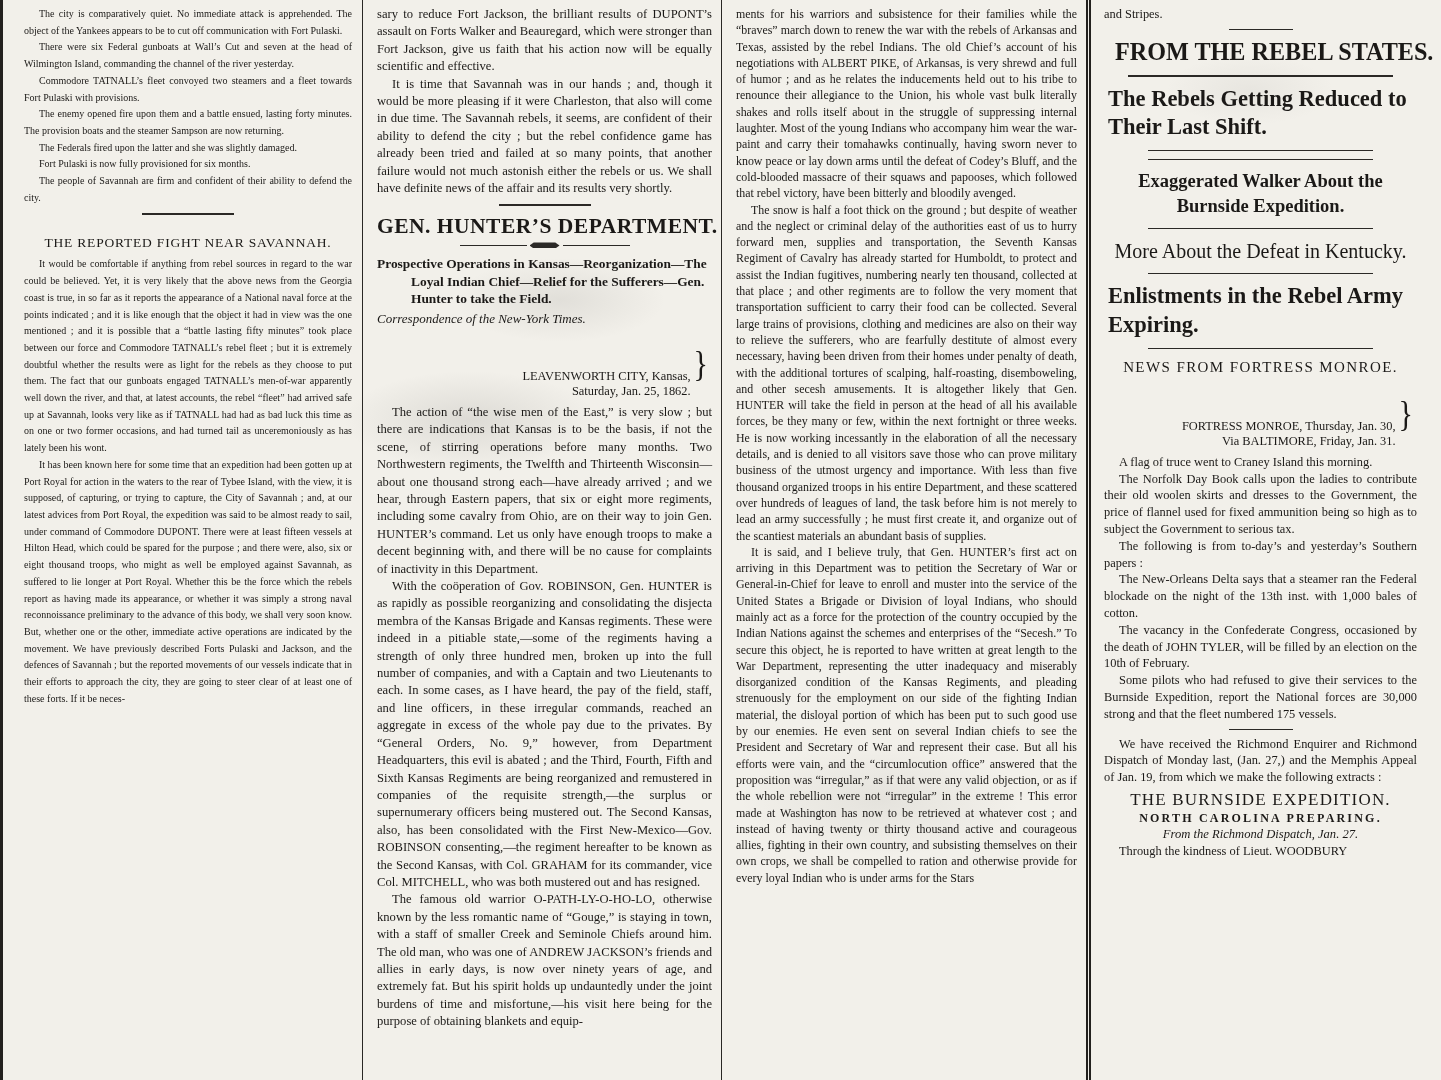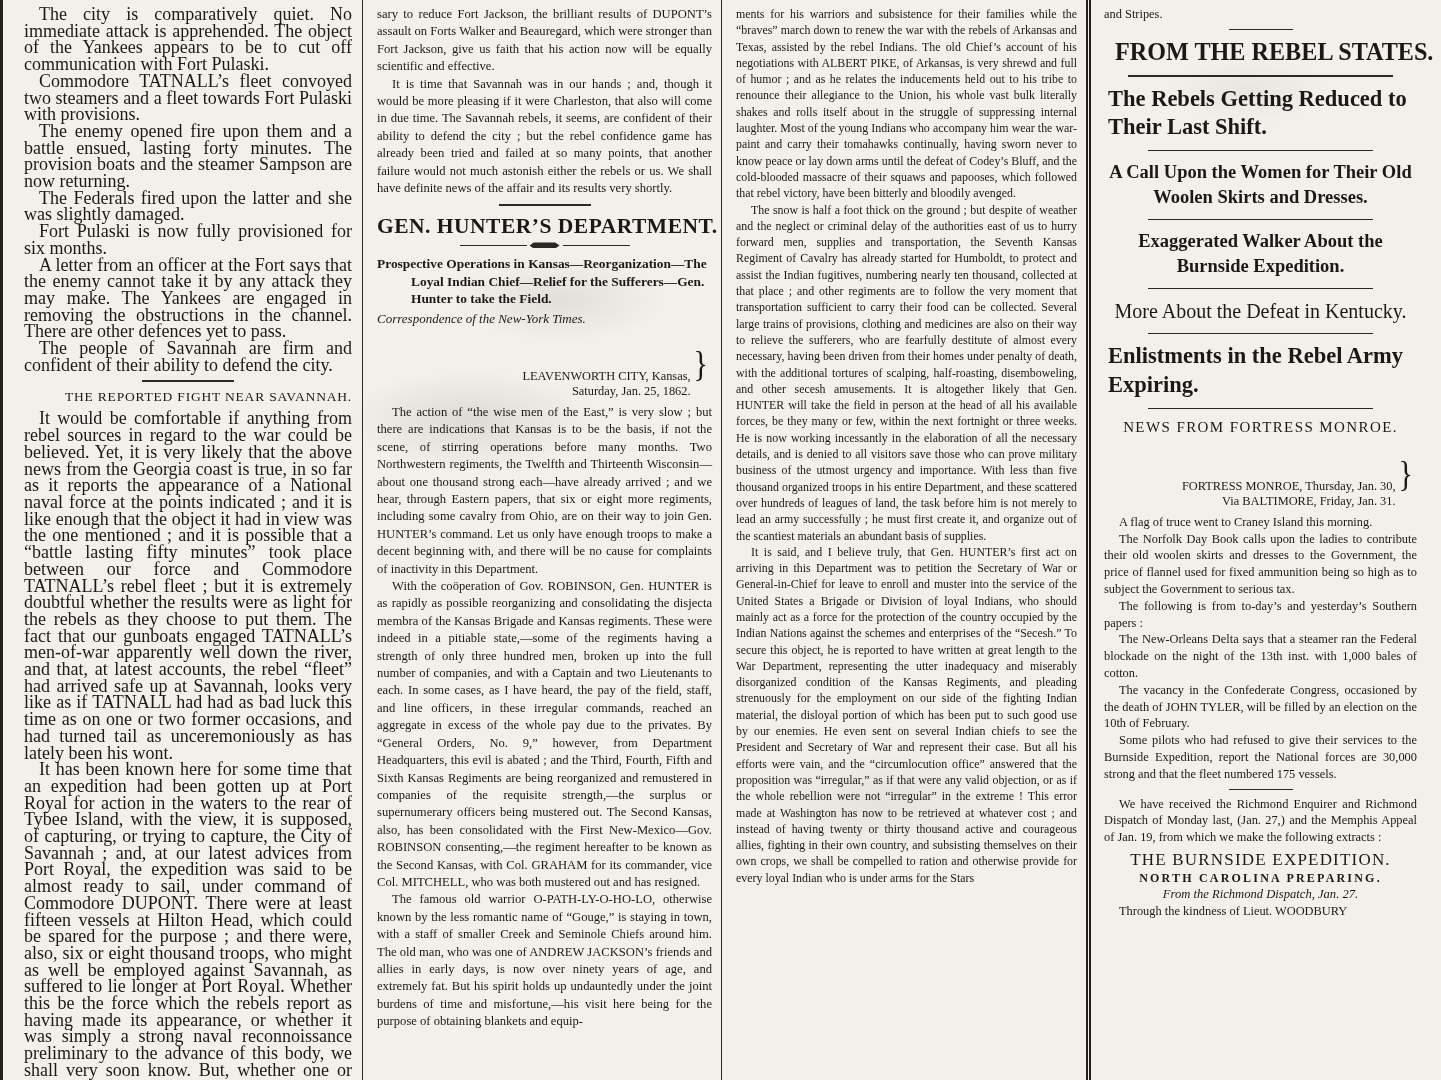--- a/index.html
+++ b/index.html
@@ -19,32 +19,32 @@
     display:flex;
   }
   .col { box-sizing:border-box; height:1080px; overflow:hidden; padding-top:6px; }
   .col-1 { width:362px; border-left:3px solid #23211e; padding-left:21px; padding-right:10px; }
   .col-2 { width:359px; border-left:1.5px solid #2a2825; padding-left:14px; padding-right:9px; }
   .col-3 { width:365px; border-left:1.5px solid #2a2825; padding-left:14px; padding-right:9px; }
   .col-4 { width:355px; border-left:5px double #23211e; padding-left:13px; padding-right:24px; }
 
   p.body { margin:0; text-align:justify; text-indent:15px; }
   p.noind { text-indent:0; }
-  .col-1 p.body { font-size:18px; line-height:16.7px; }
+  .col-1 p.body { font-size:10px; line-height:16.7px; }
   .col-2 p.body { font-size:12.6px; line-height:17.4px; }
   .col-3 p.body { font-size:11.9px; line-height:16.3px; }
   .col-4 p.body { font-size:12.4px; line-height:16.8px; }
 
   .rule   { width:92px;  border-top:2px solid #2b2926; margin:7px auto; }
   .rule4  { width:225px; border-top:1.5px solid #2b2926; margin:8px auto; }
   .rule4x { width:265px; border-top:2.5px solid #2b2926; margin:8px auto; }
   .rule4s { width:64px;  border-top:1.5px solid #2b2926; margin:6px auto; }
 
-  .head-col1 { text-align:right; font-weight:normal; font-size:13.5px; letter-spacing:0.8px;
-               white-space:nowrap; margin:7px 0 5px; }
+  .head-col1 { text-align:center; font-weight:normal; font-size:13.5px; letter-spacing:0.8px;
+               white-space:nowrap; margin:20px 0 5px; }
   .head-hunter { text-align:left; font-weight:bold; font-size:21.5px; letter-spacing:0.5px;
                  margin:8px 0 3px; white-space:nowrap; }
   .ornament { width:170px; margin:2px auto 7px; display:flex; align-items:center; }
   .ornament::before, .ornament::after { content:""; flex:1; border-top:1.3px solid #2b2926; }
   .diamond { width:30px; height:6px; background:#2b2926; margin:0 3px;
              clip-path:polygon(0 50%, 14% 0, 86% 0, 100% 50%, 86% 100%, 14% 100%); }
   .subhead { font-weight:bold; font-size:13.4px; line-height:17.5px;
              padding-left:34px; text-indent:-34px; margin:3px 0 2px; }
   .credit { font-style:italic; font-size:13px; margin:3px 0 1px; }
   .dateline { display:flex; justify-content:flex-end; align-items:center; margin:1px 4px 4px 0; }
@@ -63,25 +63,25 @@
   .h-center-sub  { text-align:center; font-weight:bold; font-size:12px; letter-spacing:2.2px; margin:1px 0; }
   .h-center-ital { text-align:center; font-style:italic; font-size:12.6px; margin:1px 0; }
 </style>
 </head>
 <body>
 
 <div class="page">
 
   <div class="col col-1">
     <p class="body">The city is comparatively quiet.  No immediate attack is apprehended.  The object of the Yankees appears to be to cut off communication with Fort Pulaski.</p>
+    <p class="body">There were six Federal gunboats at Wall’s Cut and seven at the head of Wilmington Island, commanding the channel of the river yesterday.</p>
     <p class="body">Commodore TATNALL’s fleet convoyed two steamers and a fleet towards Fort Pulaski with provisions.</p>
     <p class="body">The enemy opened fire upon them and a battle ensued, lasting forty minutes.  The provision boats and the steamer Sampson are now returning.</p>
     <p class="body">The Federals fired upon the latter and she was slightly damaged.</p>
     <p class="body">Fort Pulaski is now fully provisioned for six months.</p>
-    <p class="body">A letter from an officer at the Fort says that the enemy cannot take it by any attack they may make.  The Yankees are engaged in removing the obstructions in the channel.  There are other defences yet to pass.</p>
     <p class="body">The people of Savannah are firm and confident of their ability to defend the city.</p>
     <div class="rule"></div>
     <div class="head-col1">THE REPORTED FIGHT NEAR SAVANNAH.</div>
     <p class="body">It would be comfortable if anything from rebel sources in regard to the war could be believed.  Yet, it is very likely that the above news from the Georgia coast is true, in so far as it reports the appearance of a National naval force at the points indicated ; and it is like enough that the object it had in view was the one mentioned ; and it is possible that a “battle lasting fifty minutes” took place between our force and Commodore TATNALL’s rebel fleet ; but it is extremely doubtful whether the results were as light for the rebels as they choose to put them.  The fact that our gunboats engaged TATNALL’s men-of-war apparently well down the river, and that, at latest accounts, the rebel “fleet” had arrived safe up at Savannah, looks very like as if TATNALL had had as bad luck this time as on one or two former occasions, and had turned tail as unceremoniously as has lately been his wont.</p>
     <p class="body">It has been known here for some time that an expedition had been gotten up at Port Royal for action in the waters to the rear of Tybee Island, with the view, it is supposed, of capturing, or trying to capture, the City of Savannah ; and, at our latest advices from Port Royal, the expedition was said to be almost ready to sail, under command of Commodore DUPONT.  There were at least fifteen vessels at Hilton Head, which could be spared for the purpose ; and there were, also, six or eight thousand troops, who might as well be employed against Savannah, as suffered to lie longer at Port Royal.  Whether this be the force which the rebels report as having made its appearance, or whether it was simply a strong naval reconnoissance preliminary to the advance of this body, we shall very soon know.  But, whether one or the other, immediate active operations are indicated by the movement.  We have previously described Forts Pulaski and Jackson, and the defences of Savannah ; but the reported movements of our vessels indicate that in their efforts to approach the city, they are going to steer clear of at least one of these forts.  If it be neces-</p>
   </div>
 
   <div class="col col-2">
     <p class="body noind">sary to reduce Fort Jackson, the brilliant results of DUPONT’s assault on Forts Walker and Beauregard, which were stronger than Fort Jackson, give us faith that his action now will be equally scientific and effective.</p>
     <p class="body">It is time that Savannah was in our hands ; and, though it would be more pleasing if it were Charleston, that also will come in due time.  The Savannah rebels, it seems, are confident of their ability to defend the city ; but the rebel confidence game has already been tried and failed at so many points, that another failure would not much astonish either the rebels or us.  We shall have definite news of the affair and its results very shortly.</p>
@@ -110,21 +110,20 @@
     <p class="body">It is said, and I believe truly, that Gen. HUNTER’s first act on arriving in this Department was to petition the Secretary of War or General-in-Chief for leave to enroll and muster into the service of the United States a Brigade or Division of loyal Indians, who should mainly act as a force for the protection of the country occupied by the Indian Nations against the schemes and enterprises of the “Secesh.”  To secure this object, he is reported to have written at great length to the War Department, representing the utter inadequacy and miserably disorganized condition of the Kansas Regiments, and pleading strenuously for the employment on our side of the fighting Indian material, the disloyal portion of which has been put to such good use by our enemies.  He even sent on several Indian chiefs to see the President and Secretary of War and represent their case.  But all his efforts were vain, and the “circumlocution office” answered that the proposition was “irregular,” as if that were any valid objection, or as if the whole rebellion were not “irregular” in the extreme !  This error made at Washington has now to be retrieved at whatever cost ; and instead of having twenty or thirty thousand active and courageous allies, fighting in their own country, and subsisting themselves on their own crops, we shall be compelled to ration and otherwise provide for every loyal Indian who is under arms for the Stars</p>
   </div>
 
   <div class="col col-4">
     <p class="body noind">and Stripes.</p>
     <div class="rule4s"></div>
     <div class="h-xl">FROM THE REBEL STATES.</div>
     <div class="rule4x"></div>
     <div class="h-lg">The Rebels Getting Reduced to Their Last Shift.</div>
     <div class="rule4"></div>
-    <div class="h-md">A Call Upon the Women for Their Old Woolen Skirts and Dresses.</div>
     <div class="rule4"></div>
     <div class="h-md">Exaggerated Walker About the Burnside Expedition.</div>
     <div class="rule4"></div>
     <div class="h-kent">More About the Defeat in Kentucky.</div>
     <div class="rule4"></div>
     <div class="h-lg">Enlistments in the Rebel Army Expiring.</div>
     <div class="rule4"></div>
     <div class="h-caps">NEWS FROM FORTRESS MONROE.</div>
     <div class="dateline">
       <div class="dl-lines">

